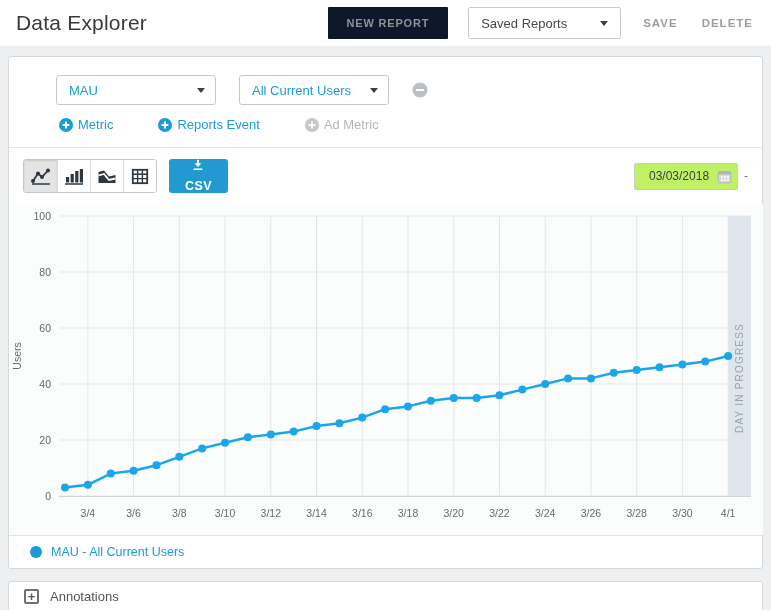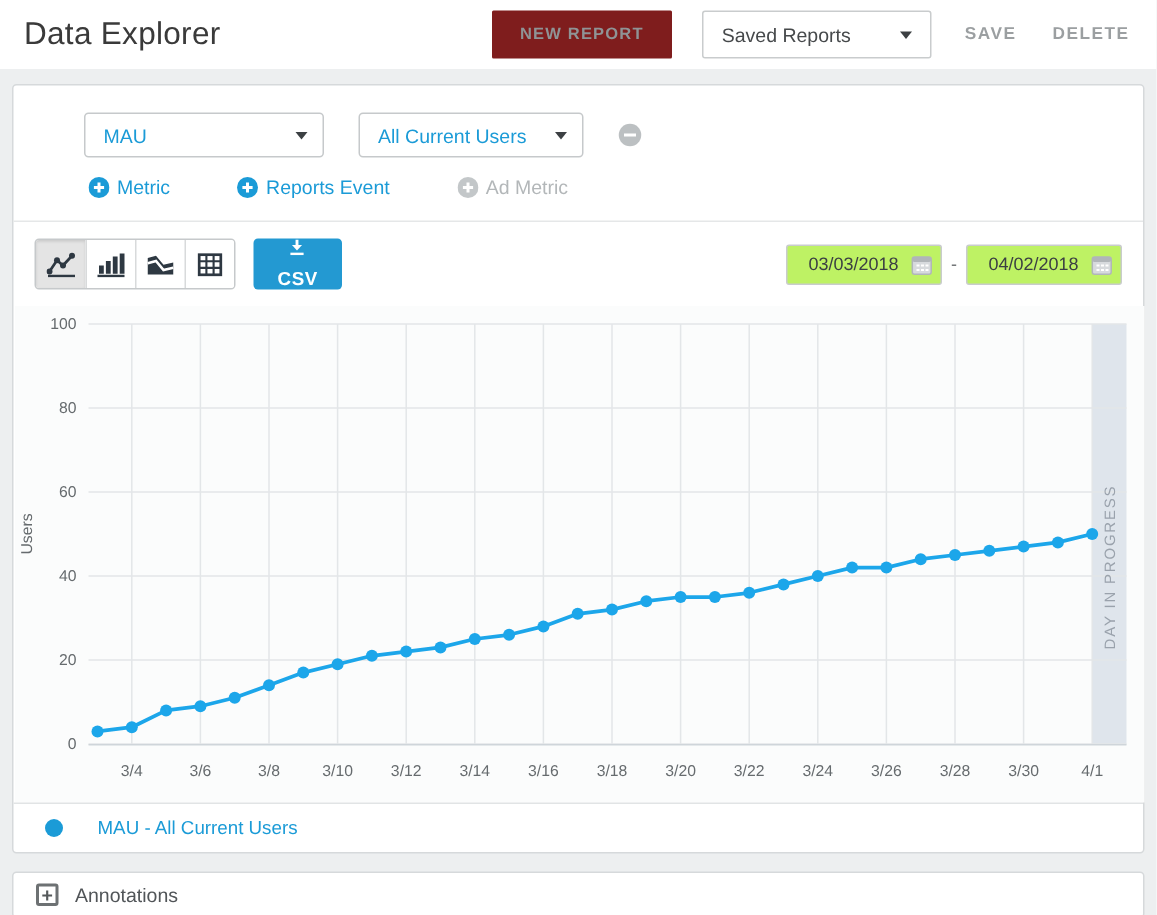--- a/index.html
+++ b/index.html
@@ -12,21 +12,21 @@
   :root { --accent:#1b9bd7; --panel-border:#d6d9db; }
 
   
   .topbar {
     background:#fff; height:46px; display:flex; align-items:center;
     padding:0 16px;
   }
   .page-title { font-size:21px; font-weight:normal; color:#3a3a3a; letter-spacing:.2px; }
   .topbar-actions { margin-left:auto; display:flex; align-items:center; gap:20px; }
   .btn-new {
-    background:#7f1d1d; border:none; color:#8f9395; font-size:11px; font-weight:bold;
+    background:#0f172a; border:none; color:#8f9395; font-size:11px; font-weight:bold;
     letter-spacing:.8px; padding:10px 19px; cursor:pointer; border-radius:1px;
     font-family:inherit;
   }
   .select-box {
     background:#fff; border:1px solid #c9cccd; border-radius:2px; width:153px; height:32px;
     display:flex; align-items:center; padding:0 12px; font-size:13px; color:#46494b;
     cursor:pointer;
   }
   .select-box .caret { margin-left:auto; }
   .caret {
@@ -83,21 +83,21 @@
   .date-input .cal { margin-left:auto; }
   .date-sep { color:#6a6e70; font-size:12px; }
 
   
   .chart-wrap { padding:0 1px; }
   .chart-wrap svg { display:block; background:#fbfcfc; }
   .tick { font-family:"Liberation Sans","DejaVu Sans",sans-serif; font-size:10.5px; fill:#666b6e; }
   .bandtext { font-family:"Liberation Sans","DejaVu Sans",sans-serif; font-size:10px; fill:#9aa2ac; letter-spacing:1.2px; }
 
   
-  .legend-row { border-top:1px solid #e1e4e5; display:flex; align-items:center; gap:23px; padding:9px 14px 9px 21px; }
+  .legend-row { border-top:1px solid #e1e4e5; display:flex; align-items:center; gap:9px; padding:9px 14px 9px 21px; }
   .legend-dot { width:12px; height:12px; border-radius:50%; background:var(--accent); }
   .legend-label { font-size:12.5px; color:var(--accent); }
 
   
   .annotations-panel {
     background:#fff; border:1px solid var(--panel-border); border-radius:3px;
     margin:12px 8px 0 8px; height:31px; display:flex; align-items:center; gap:11px; padding:0 14px 0 15px;
   }
   .plus-square {
     width:15px; height:15px; border:2px solid #6d7173; border-radius:2px; color:#55595b;
@@ -216,28 +216,20 @@
     <div class="date-range">
       <div class="date-input">
         <span>03/03/2018</span>
         <svg class="ic cal" width="15" height="15" viewBox="0 0 15 15">
           <rect x="1.2" y="2.4" width="12.6" height="11.4" rx="1.5" fill="#d7dadd" stroke="#b0b5b9"></rect>
           <rect x="1.2" y="2.4" width="12.6" height="3.2" rx="1.2" fill="#b0b5b9"></rect>
           <path d="M4 8h2M7 8h2M10 8h2M4 11h2M7 11h2M10 11h2" stroke="#fff" stroke-width="1.4"></path>
         </svg>
       </div>
       <span class="date-sep">-</span>
-      <div class="date-input">
-        <span>04/02/2018</span>
-        <svg class="ic cal" width="15" height="15" viewBox="0 0 15 15">
-          <rect x="1.2" y="2.4" width="12.6" height="11.4" rx="1.5" fill="#d7dadd" stroke="#b0b5b9"></rect>
-          <rect x="1.2" y="2.4" width="12.6" height="3.2" rx="1.2" fill="#b0b5b9"></rect>
-          <path d="M4 8h2M7 8h2M10 8h2M4 11h2M7 11h2M10 11h2" stroke="#fff" stroke-width="1.4"></path>
-        </svg>
-      </div>
     </div>
   </div>
 
   <div class="chart-wrap">
     <svg id="chart-svg" width="753" height="331" viewBox="0 0 753 331">
         <rect x="718.1333333333333" y="12" width="22.866666666666674" height="280" fill="#dfe5ec"></rect>
         <line x1="49" x2="741" y1="292" y2="292" stroke="#e3e6e8"></line>
         <text class="tick" x="41" y="295.5" text-anchor="end">0</text>
         <line x1="49" x2="741" y1="236" y2="236" stroke="#e3e6e8"></line>
         <text class="tick" x="41" y="239.5" text-anchor="end">20</text>

